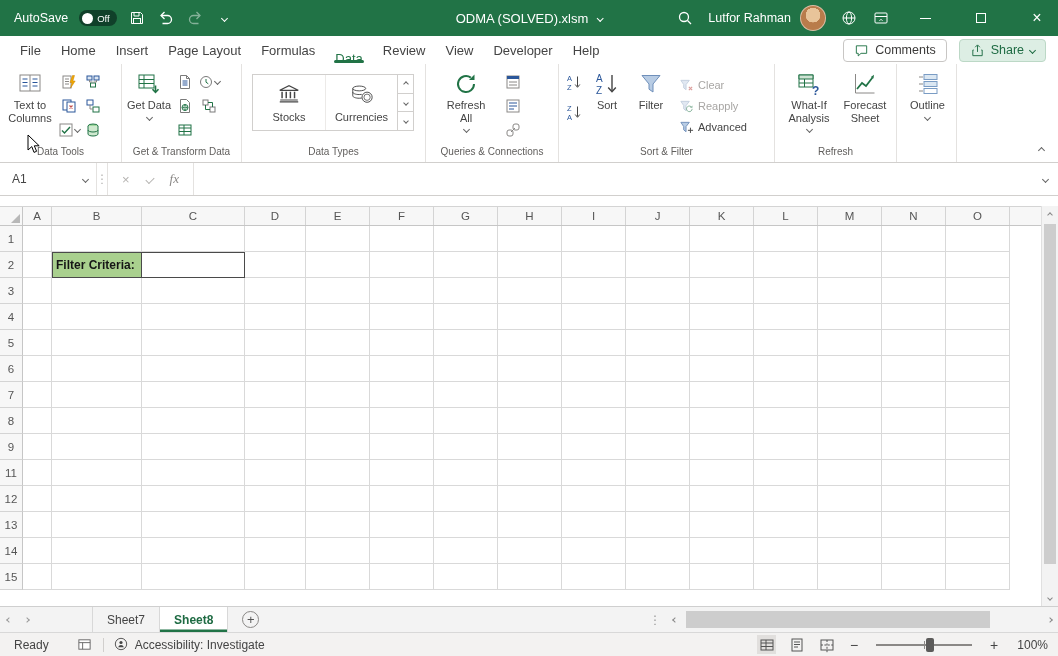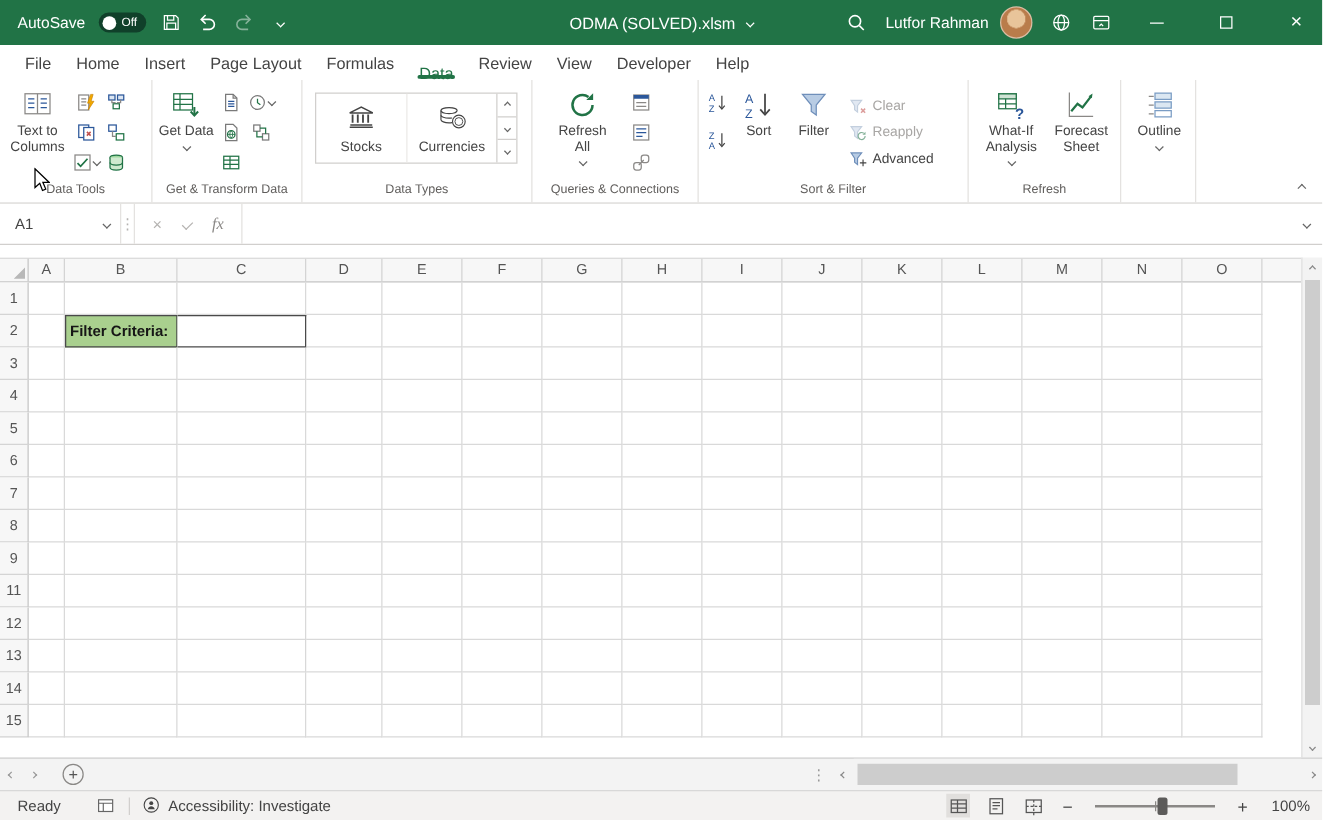--- a/index.html
+++ b/index.html
@@ -224,20 +224,41 @@
         <span class="mtab">Home</span>
         <span class="mtab">Insert</span>
         <span class="mtab">Page Layout</span>
         <span class="mtab">Formulas</span>
         <span class="mtab active">Data</span>
         <span class="mtab">Review</span>
         <span class="mtab">View</span>
         <span class="mtab">Developer</span>
         <span class="mtab">Help</span>
       </div>
+    <div class="tabrow-right">
+      <span class="pillbtn">
+        <span class="ic">
+            <svg viewBox="0 0 16 16">
+              <path d="M2.5 3h11v8h-6l-3 2.8V11h-2z" fill="none" stroke="#217346"></path>
+            </svg>
+          </span>
+        <span>Comments</span>
+      </span>
+      <span class="pillbtn share">
+        <span class="ic">
+            <svg viewBox="0 0 16 16">
+              <path d="M8 9.5V2.5" fill="none" stroke="#1e6b43"></path>
+              <path d="M5.5 4.5 8 2l2.5 2.5" fill="none" stroke="#1e6b43"></path>
+              <path d="M4 7.5H3v6h10v-6h-1" fill="none" stroke="#1e6b43"></path>
+            </svg>
+          </span>
+        <span>Share</span>
+        <span class="chev"></span>
+      </span>
+    </div>
   </div>
 
   <div class="ribbon">
 
     <div class="rgroup" style="width:122px">
       <div class="gc">
         <div class="bigbtn" style="width:52px">
           <span class="i26">
               <svg viewBox="0 0 26 26">
                 <rect x="3" y="4" width="20" height="16" fill="#fff" stroke="#8a8886"></rect>
@@ -863,20 +884,24 @@
       </span>
   </div>
 
   <div class="sheetbar">
     <span class="navarr">
         <span class="chev left"></span>
       </span>
     <span class="navarr">
         <span class="chev right"></span>
       </span>
+    <div class="stabs">
+        <span class="stab">Sheet7</span>
+        <span class="stab active">Sheet8</span>
+      </div>
     <span class="addsheet">+</span>
     <div class="sheetfill"></div>
     <span class="splitdots">⋮</span>
     <div class="hscroll">
       <span class="harr">
           <span class="chev left"></span>
         </span>
       <div class="htrack">
           <div class="hthumb"></div>
         </div>

